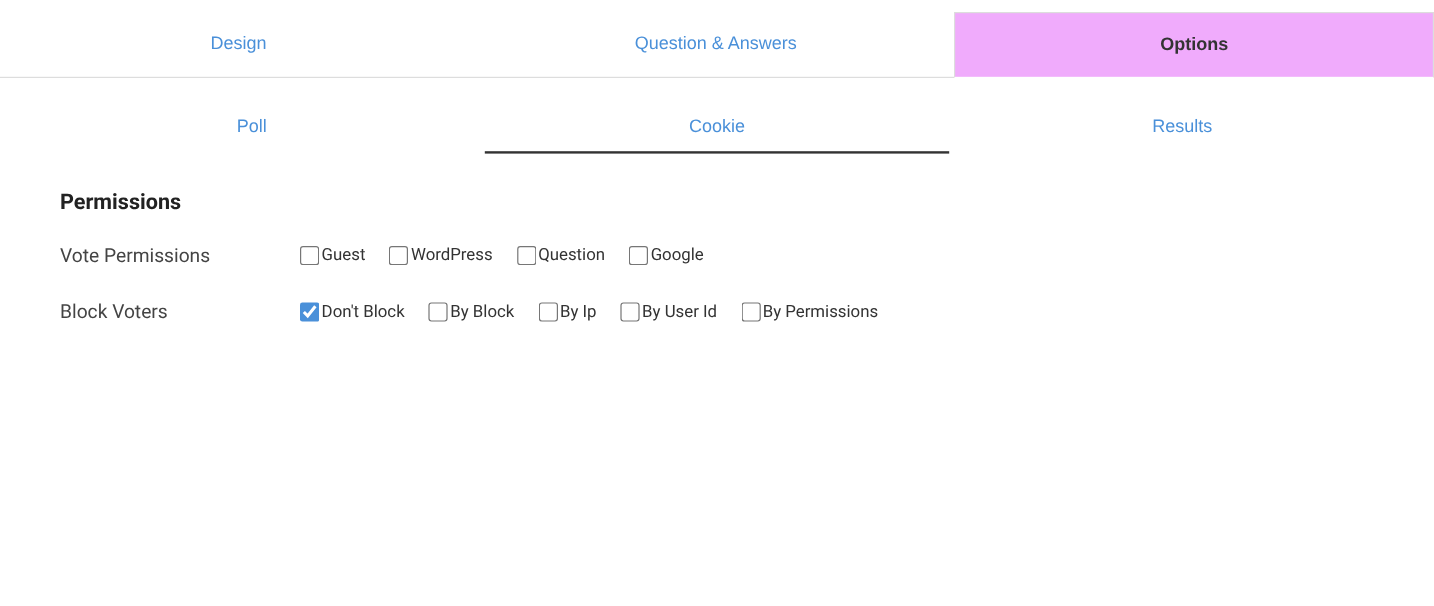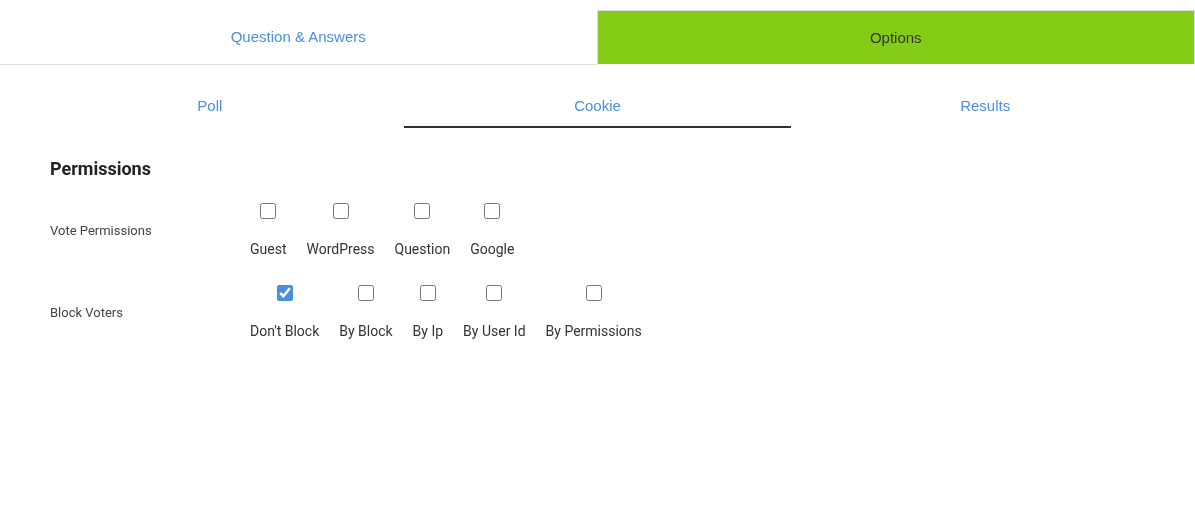--- a/index.html
+++ b/index.html
@@ -30,25 +30,26 @@
       cursor: pointer;
       font-size: 15px;
       color: #4a90d9;
       border: none;
       background: none;
       border-bottom: 2px solid transparent;
       margin-bottom: -1px;
     }
 
     .main-tab.active {
-      background: #84cc16;
+      background: #f0abfc;
       color: #333;
       border: 1px solid #ddd;
       border-bottom: 1px solid #fff;
       margin-bottom: -1px;
+      font-weight: bold;
     }
 
     .sub-tabs {
       display: flex;
       margin-top: 20px;
       padding: 0 16px;
     }
 
     .sub-tab {
       flex: 1;
@@ -79,58 +80,58 @@
     }
 
     .form-row {
       display: flex;
       align-items: center;
       margin-bottom: 28px;
     }
 
     .form-label {
       width: 200px;
-      font-size: 13px;
+      font-size: 16px;
       color: #444;
       flex-shrink: 0;
     }
 
     .checkbox-group {
       display: flex;
       align-items: center;
       gap: 20px;
       flex-wrap: wrap;
     }
 
     .checkbox-item {
       display: flex;
       align-items: center;
-      gap: 22px;
+      gap: 2px;
       cursor: pointer;
       font-size: 14px;
       color: #333;
-      flex-direction: column;
     }
 
     .checkbox-item input[type="checkbox"] {
       width: 16px;
       height: 16px;
       cursor: pointer;
       accent-color: #4a90d9;
     }
 
     .checkbox-item label {
       cursor: pointer;
       font-size: 14px;
     }
   </style>
 </head>
 <body>
 
 <div class="main-tabs">
+  <button class="main-tab">Design</button>
   <button class="main-tab">Question &amp; Answers</button>
   <button class="main-tab active">Options</button>
 </div>
 
 <div class="sub-tabs">
   <button class="sub-tab">Poll</button>
   <button class="sub-tab active">Cookie</button>
   <button class="sub-tab">Results</button>
 </div>
 

